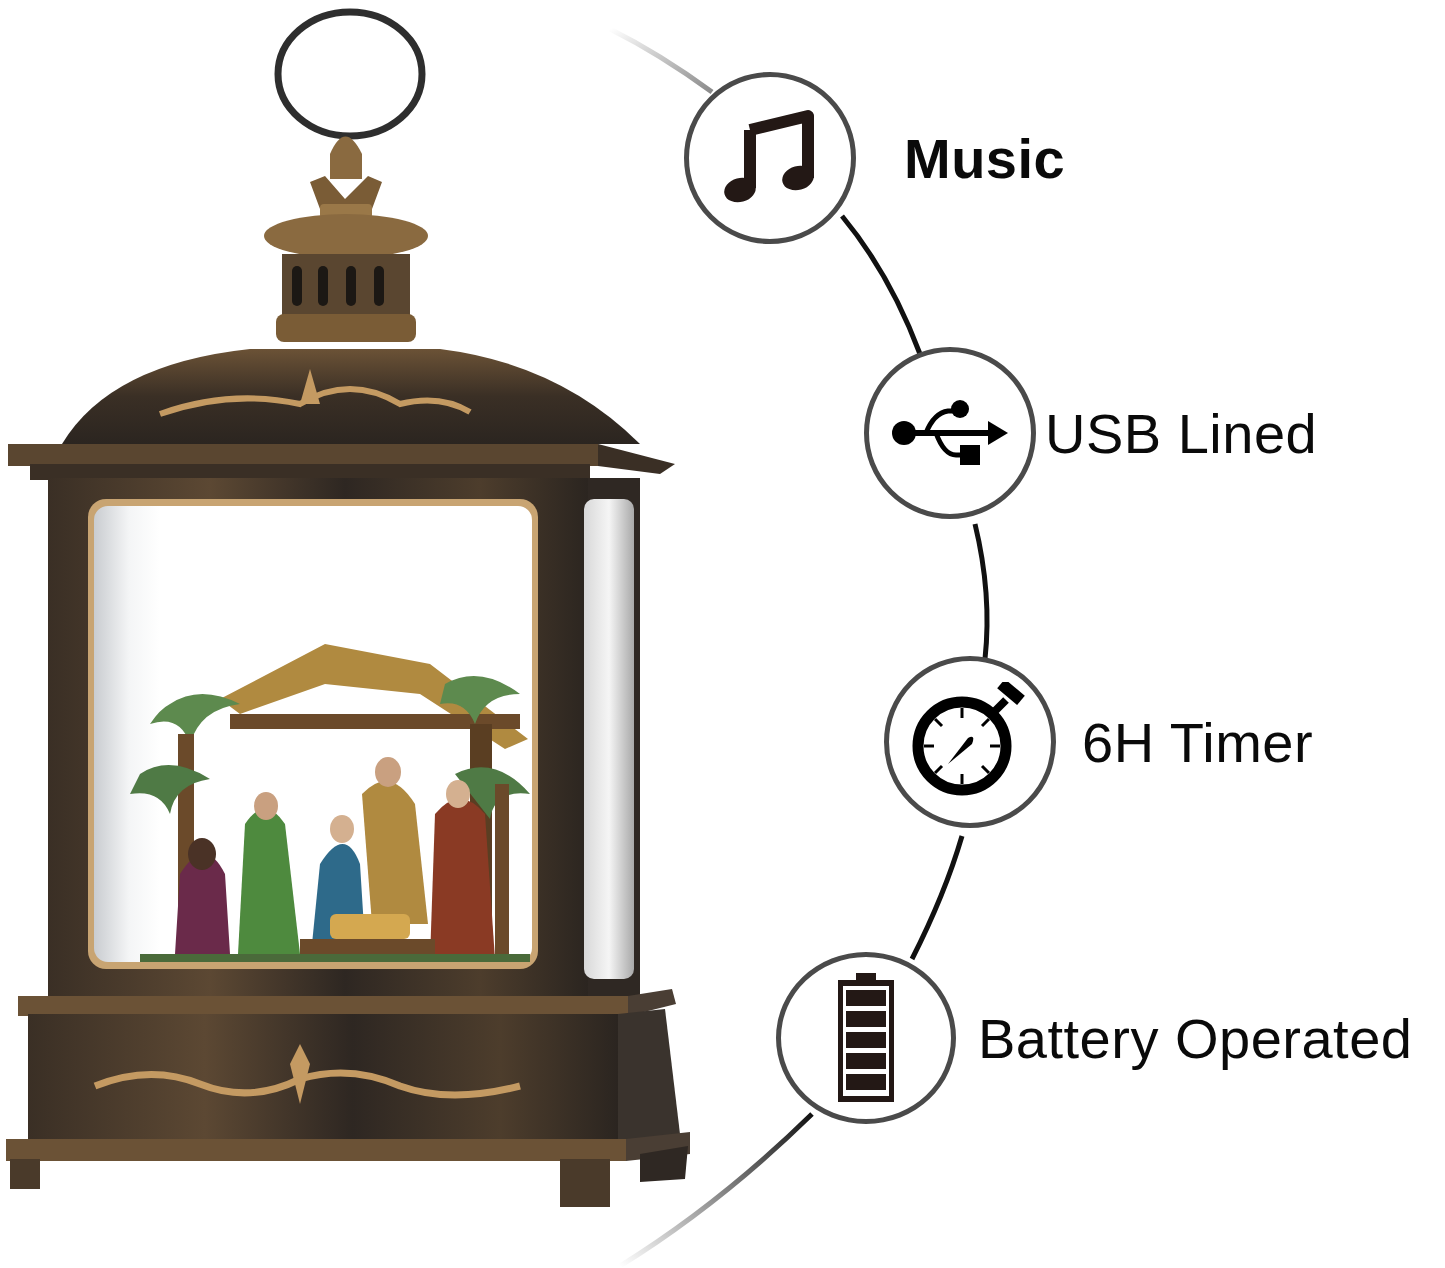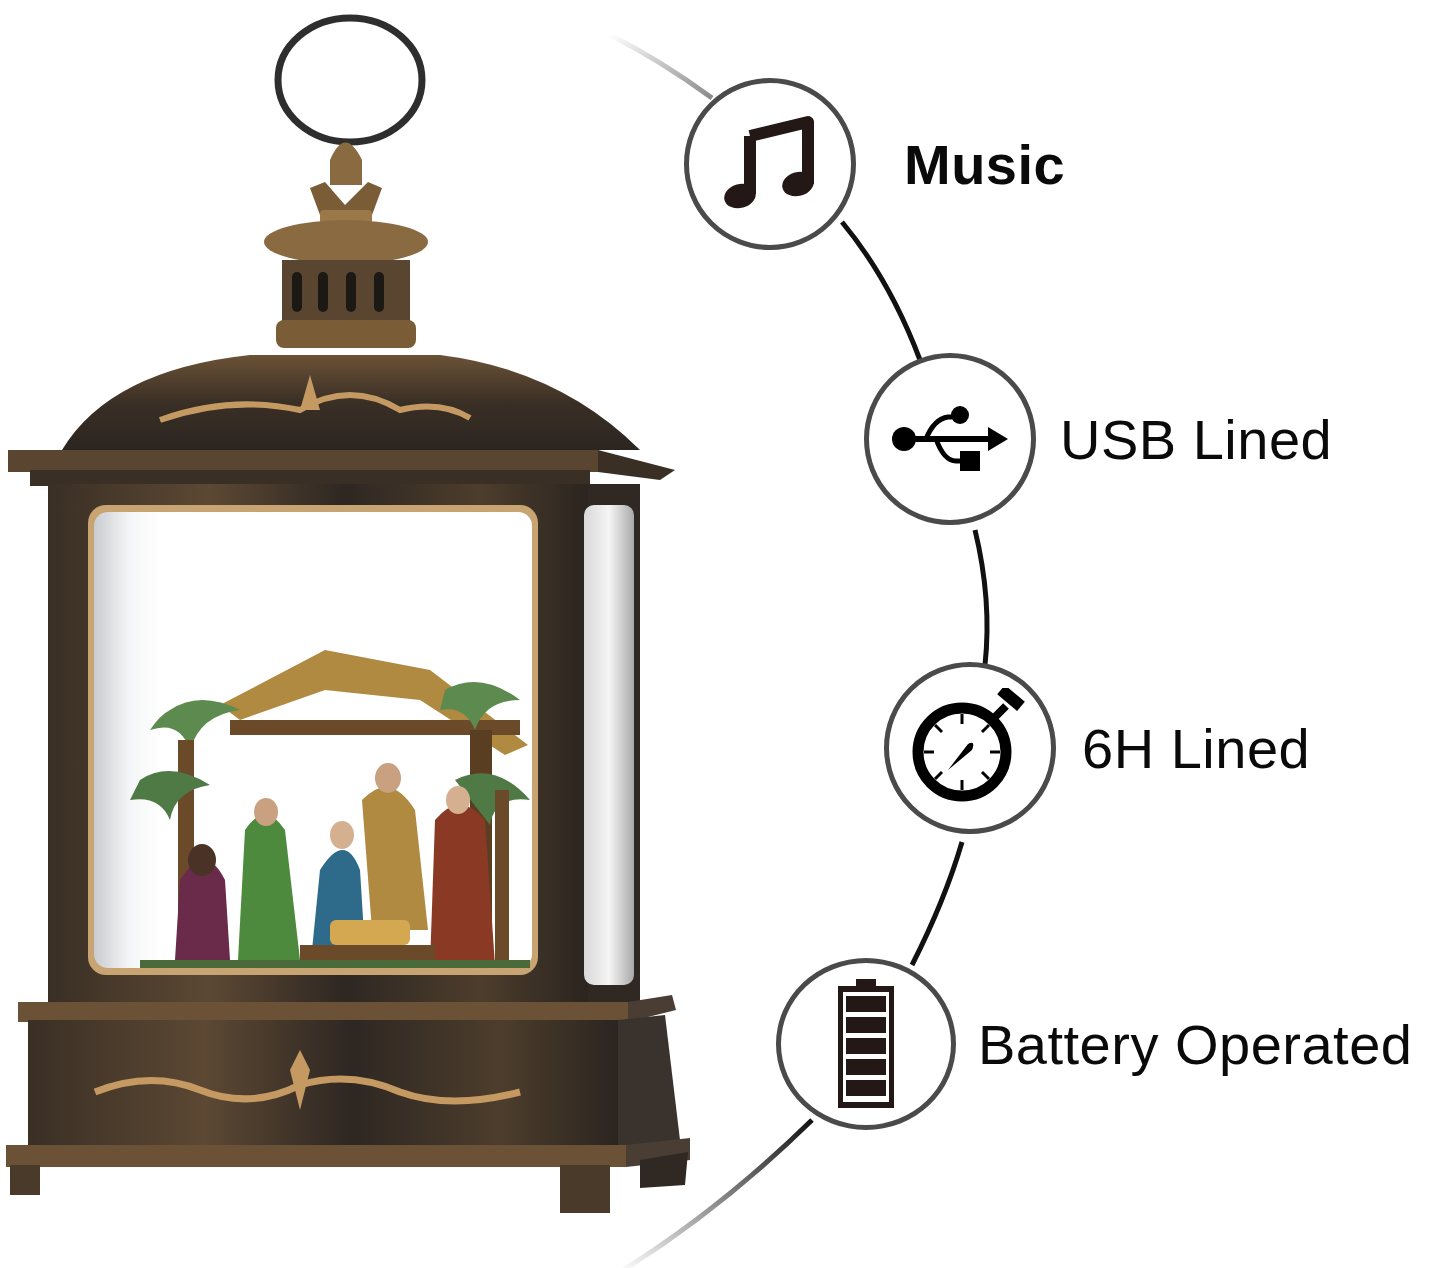--- a/index.html
+++ b/index.html
@@ -1,17 +1,17 @@
 <!DOCTYPE html>
 <html><head>
 <meta charset="utf-8">
 <style>
   html, body { margin:0; padding:0; background:#ffffff; }
   body { width:1445px; height:1268px; position:relative; overflow:hidden; font-family:"Liberation Sans", sans-serif; }
-  .stage { position:absolute; left:0; top:10px; width:1445px; height:1180px; }
+  .stage { position:absolute; left:0; top:4px; width:1445px; height:1180px; }
   .arc-svg { position:absolute; left:0; top:0; }
   .feature { position:absolute; display:flex; align-items:center; }
   .badge { width:172px; height:172px; border-radius:50%; border:5px solid #4a4a4a; background:#fff; box-sizing:border-box; display:flex; align-items:center; justify-content:center; flex:0 0 auto; }
   .feature-label { font-size:56px; color:#0a0a0a; font-weight:normal; letter-spacing:0.5px; margin-left:40px; white-space:nowrap; }
   .feature-label.bold { font-weight:bold; }
   .lantern { position:absolute; left:0; top:0; width:700px; height:1268px; }
 </style>
 </head>
 <body>
 
@@ -147,21 +147,21 @@
       <svg width="120" height="80" viewBox="0 0 120 80">
         <circle cx="14" cy="40" r="12" fill="#000"></circle>
         <line x1="14" y1="40" x2="100" y2="40" stroke="#000" stroke-width="6"></line>
         <polygon points="98,28 118,40 98,52" fill="#000"></polygon>
         <path d="M36 40 Q44 20 58 18 L68 18" stroke="#000" stroke-width="5" fill="none"></path>
         <circle cx="70" cy="16" r="9" fill="#000"></circle>
         <path d="M46 40 Q54 62 66 62 L72 62" stroke="#000" stroke-width="5" fill="none"></path>
         <rect x="70" y="52" width="20" height="20" fill="#000"></rect>
       </svg>
     </div>
-    <span class="feature-label" style="margin-left:24px;">USB Lined</span>
+    <span class="feature-label" style="margin-left:9px;">USB Lined</span>
   </div>
 
   <div class="feature" style="left:884px; top:652px;">
     <div class="badge">
       <svg width="120" height="120" viewBox="0 0 120 120">
         <circle cx="52" cy="64" r="44" fill="none" stroke="#000" stroke-width="11"></circle>
         <line x1="84" y1="30" x2="96" y2="18" stroke="#000" stroke-width="8"></line>
         <rect x="88" y="4" width="26" height="12" transform="rotate(40 101 10)" fill="#000"></rect>
         <g stroke="#000" stroke-width="3">
           <line x1="52" y1="26" x2="52" y2="36"></line>
@@ -169,21 +169,21 @@
           <line x1="14" y1="64" x2="24" y2="64"></line>
           <line x1="80" y1="64" x2="90" y2="64"></line>
           <line x1="25" y1="37" x2="32" y2="44"></line>
           <line x1="72" y1="84" x2="79" y2="91"></line>
           <line x1="79" y1="37" x2="72" y2="44"></line>
           <line x1="25" y1="91" x2="32" y2="84"></line>
         </g>
         <path d="M38 82 L58 56 Q66 52 62 62 Z" fill="#000"></path>
       </svg>
     </div>
-    <span class="feature-label" style="margin-left:26px;">6H Lined</span>
+    <span class="feature-label" style="margin-left:26px;">6H Timer</span>
   </div>
 
   <div class="feature" style="left:776px; top:948px;">
     <div class="badge" style="width:180px; height:172px;">
       <svg width="60" height="130" viewBox="0 0 60 130">
         <rect x="20" y="0" width="20" height="8" fill="#231815"></rect>
         <rect x="2" y="7" width="56" height="122" fill="#231815"></rect>
         <rect x="7" y="13" width="46" height="110" fill="#ffffff"></rect>
         <rect x="10" y="17" width="40" height="16" fill="#231815"></rect>
         <rect x="10" y="38" width="40" height="16" fill="#231815"></rect>

